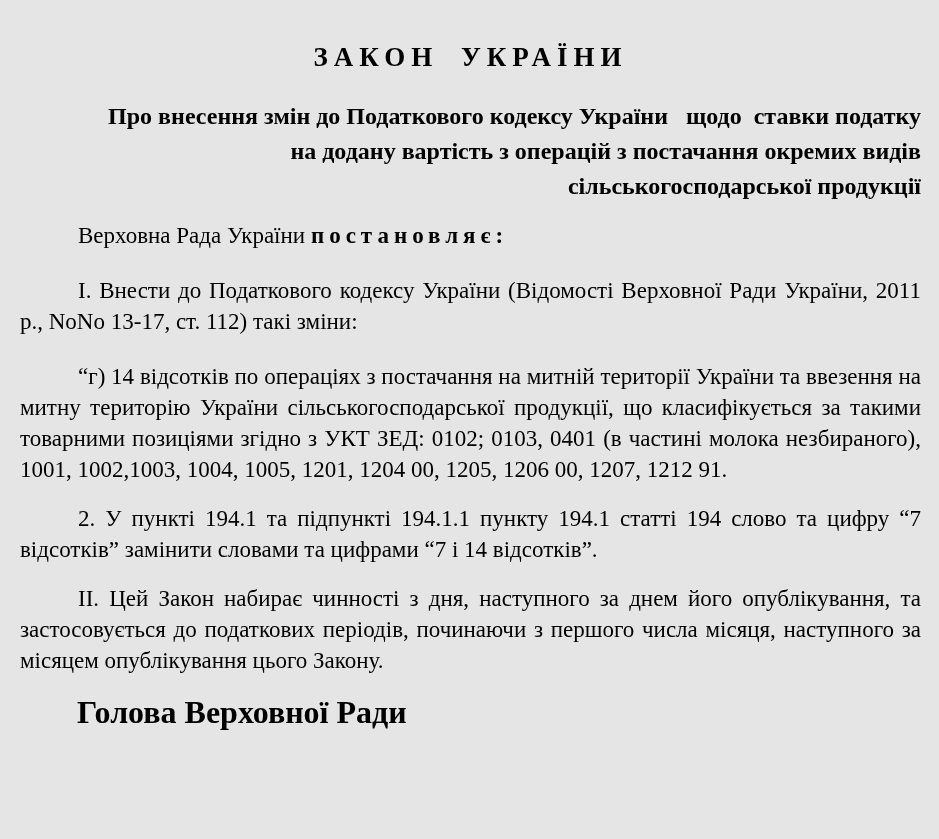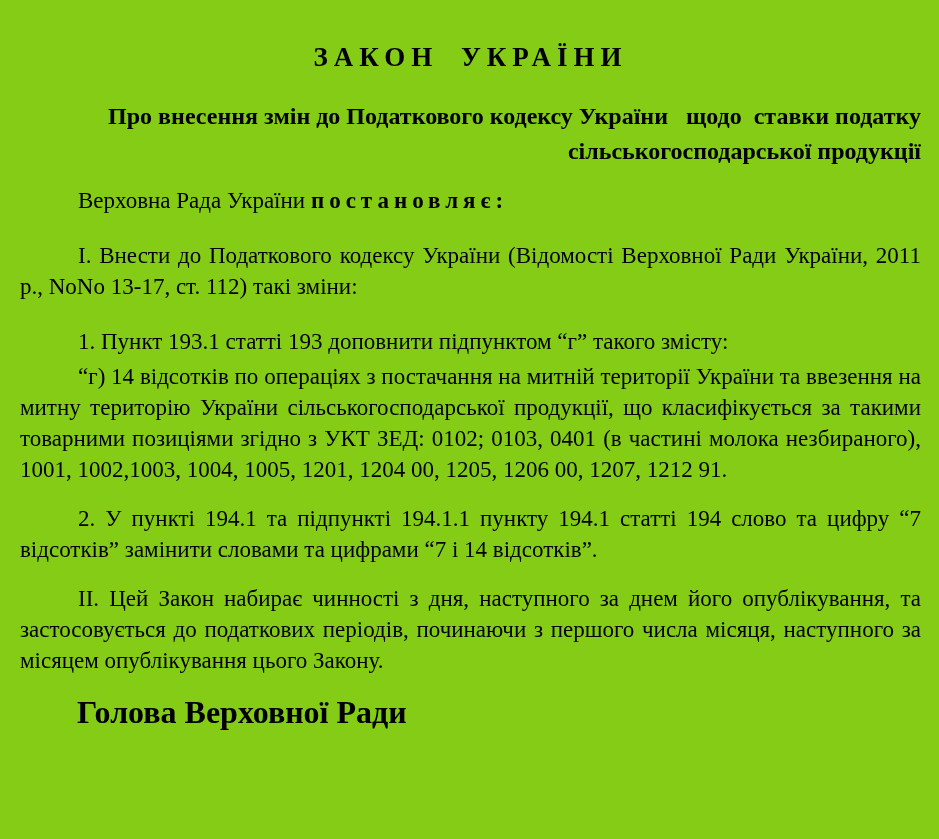--- a/index.html
+++ b/index.html
@@ -1,21 +1,21 @@
 <!DOCTYPE html>
 <html><head>
 <meta charset="utf-8">
 <style>
   html, body { margin: 0; padding: 0; background: #ffffff; }
   .page {
     position: relative;
     width: 939px;
     height: 839px;
     box-sizing: border-box;
-    background: #84cc16;
+    background: #e5e5e5;
     color: #000000;
     font-family: "Liberation Serif", "DejaVu Serif", serif;
     padding: 42px 18px 0 20px;
     overflow: hidden;
   }
   .law-title {
     text-align: center;
     font-weight: bold;
     font-size: 27px;
     line-height: 31px;
@@ -61,30 +61,30 @@
 </style>
 </head>
 <body>
 
 <div class="page">
 
   <h1 class="law-title">ЗАКОН УКРАЇНИ</h1>
 
   <div class="law-subtitle">
     <div class="subtitle-line">Про внесення змін до Податкового кодексу України   щодо  ставки податку</div>
+    <div class="subtitle-line">на додану вартість з операцій з постачання окремих видів</div>
     <div class="subtitle-line">сільськогосподарської продукції</div>
   </div>
 
   <p class="para enacting">
     <span>Верховна Рада України </span><span class="bold-spaced">постановляє</span><span class="bold-colon">:</span>
   </p>
 
   <p class="para">I. Внести до Податкового кодексу України (Відомості Верховної Ради України, 2011 р., NoNo 13-17, ст. 112)  такі зміни:</p>
 
-  <p class="para tight">1. Пункт 193.1 статті 193 доповнити підпунктом “г” такого змісту:</p>
 
   <p class="para gap18">“г) 14 відсотків по операціях з постачання на митній території України та ввезення на митну територію України сільськогосподарської продукції, що класифікується за такими товарними позиціями згідно з УКТ ЗЕД: 0102; 0103, 0401 (в частині молока незбираного), 1001, 1002,1003, 1004, 1005, 1201, 1204 00, 1205, 1206 00, 1207, 1212 91.</p>
 
   <p class="para gap18">2. У пункті 194.1 та підпункті 194.1.1 пункту 194.1 статті 194  слово та цифру “7 відсотків”  замінити словами та цифрами “7 і 14 відсотків”.</p>
 
   <p class="para gap20">II. Цей Закон набирає чинності з дня, наступного за днем його опублікування, та застосовується до податкових періодів, починаючи з першого числа місяця, наступного за місяцем опублікування  цього Закону.</p>
 
   <div class="signature">
     <span class="sig-line">Голова Верховної Ради</span>
   </div>

